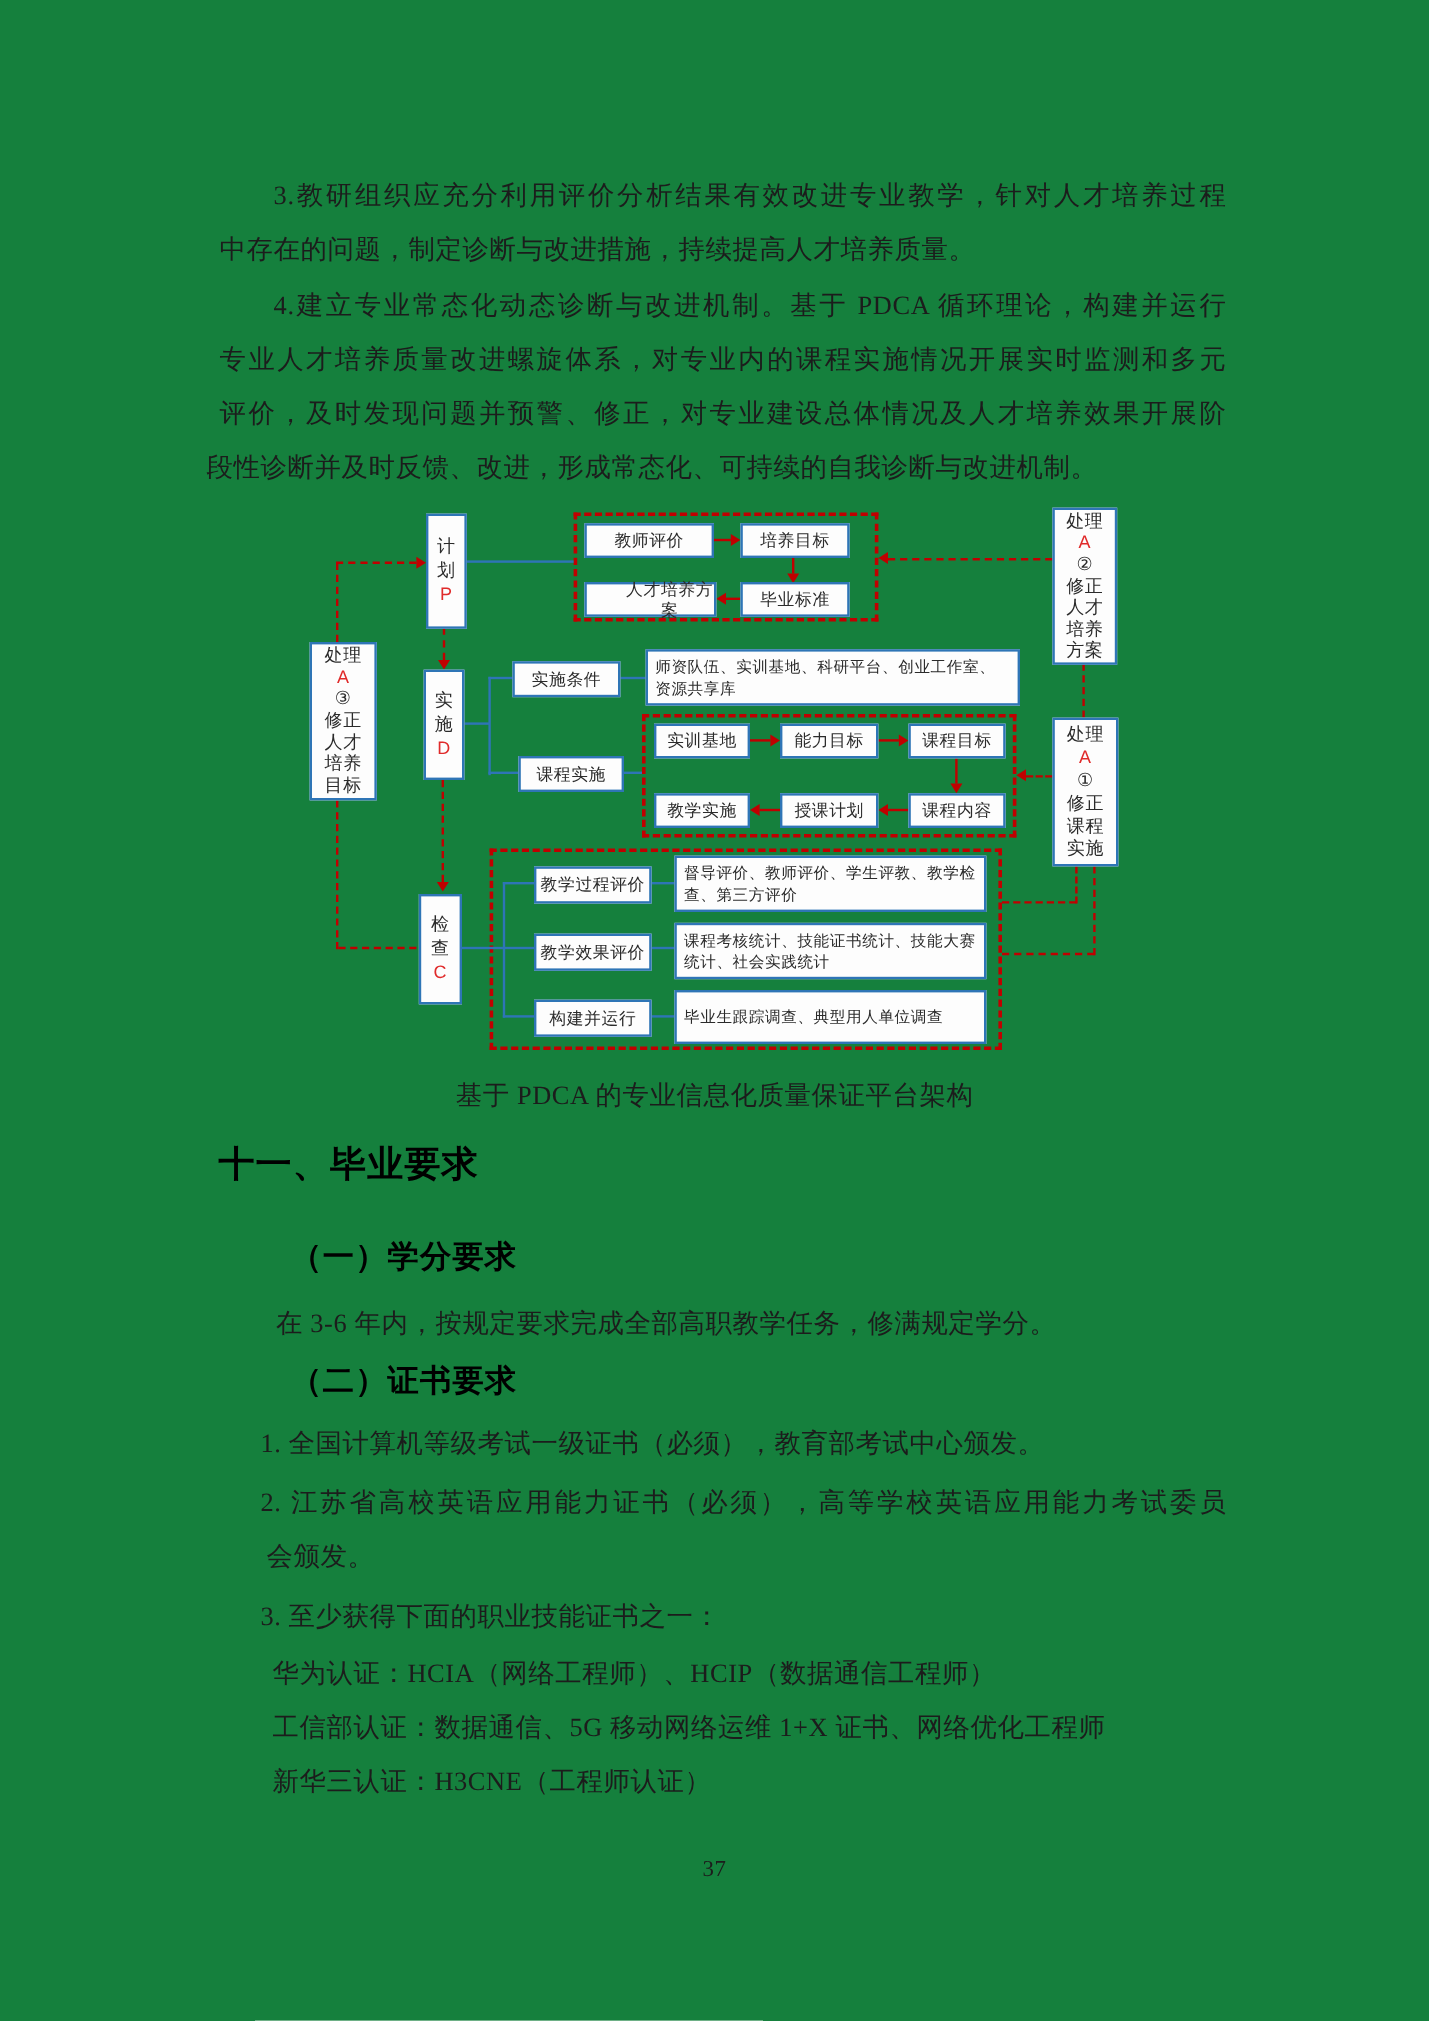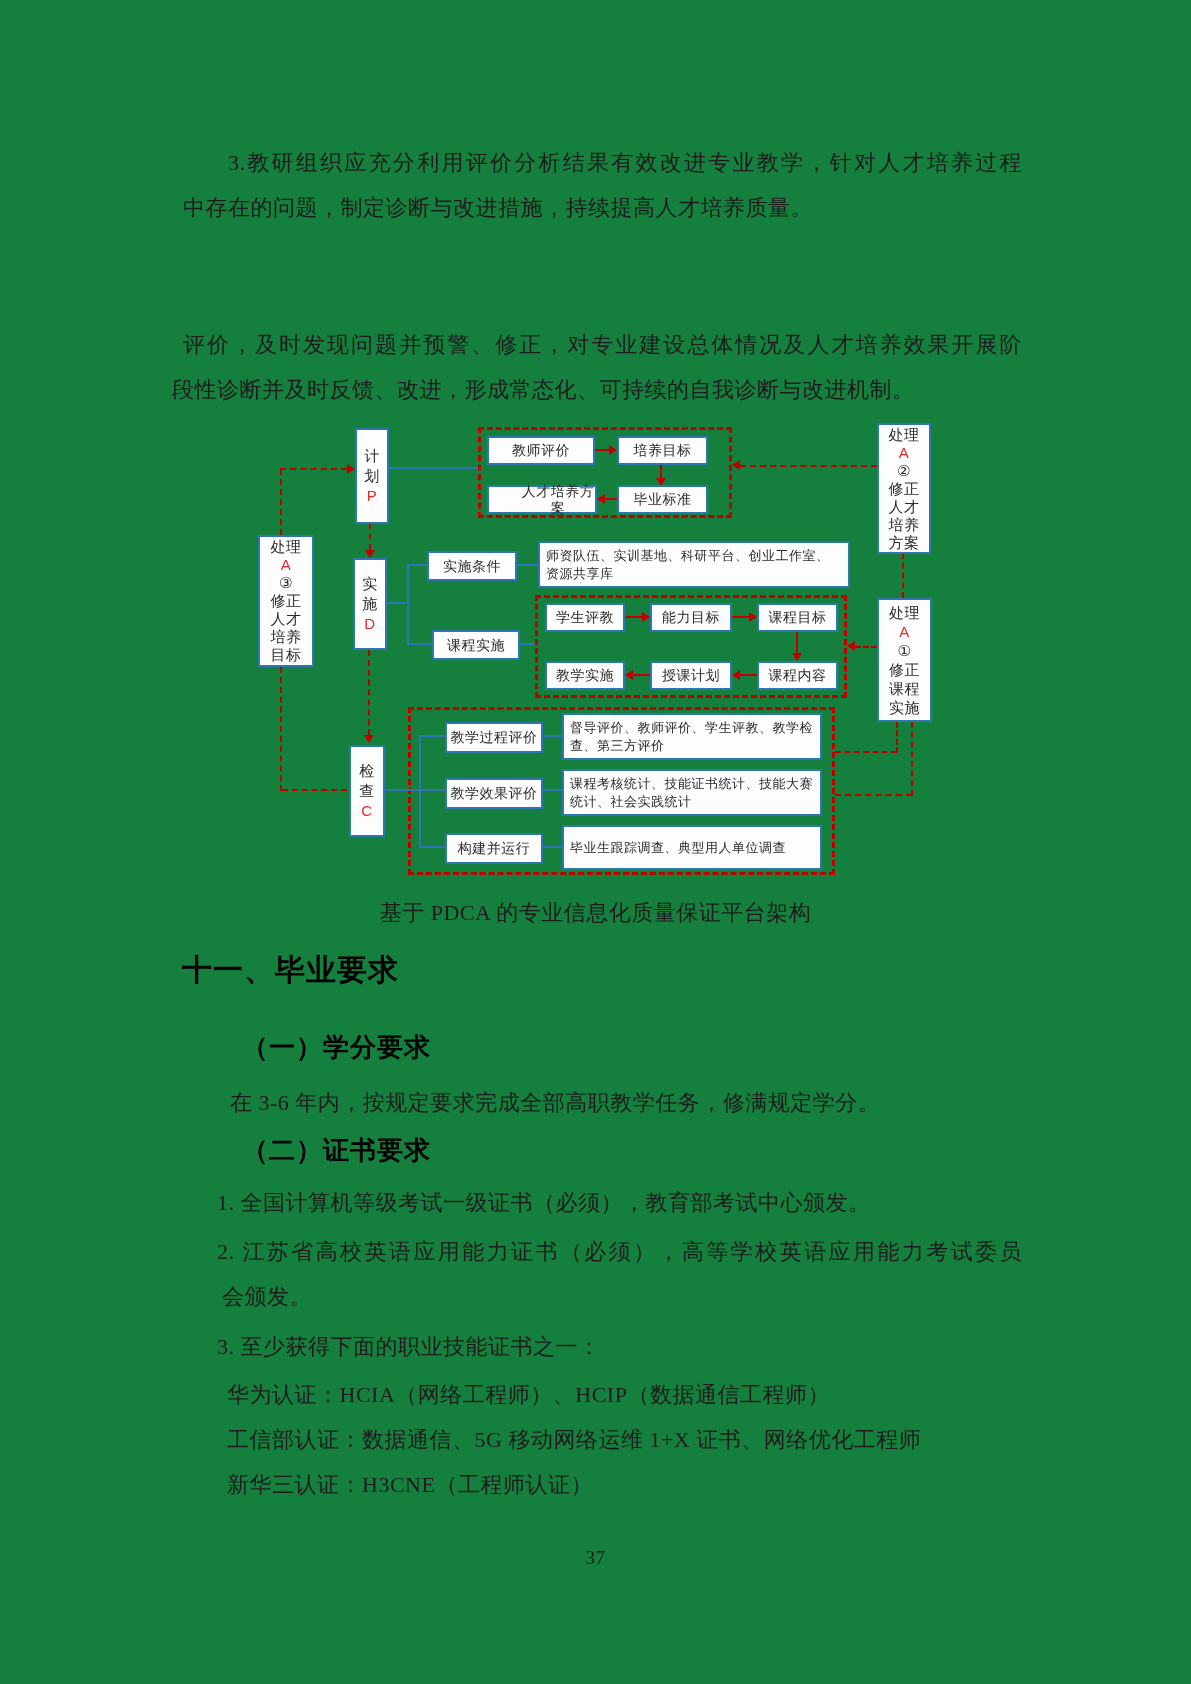--- a/index.html
+++ b/index.html
@@ -50,20 +50,22 @@
   .aL{border-width:5px 8px 5px 0;border-color:transparent #c00000 transparent transparent;}
   .aD{border-width:8px 5px 0 5px;border-color:#c00000 transparent transparent transparent;}
 </style>
 </head>
 <body>
 
 <div class="page">
 
   <div class="abs stretch tl0">3.教研组织应充分利用评价分析结果有效改进专业教学，针对人才培养过程</div>
   <div class="abs tl1">中存在的问题，制定诊断与改进措施，持续提高人才培养质量。</div>
+  <div class="abs stretch tl2">4.建立专业常态化动态诊断与改进机制。基于 PDCA 循环理论，构建并运行</div>
+  <div class="abs stretch tl3">专业人才培养质量改进螺旋体系，对专业内的课程实施情况开展实时监测和多元</div>
   <div class="abs stretch tl4">评价，及时发现问题并预警、修正，对专业建设总体情况及人才培养效果开展阶</div>
   <div class="abs tl5">段性诊断并及时反馈、改进，形成常态化、可持续的自我诊断与改进机制。</div>
 
   <div class="fc">
 
     <div class="dashbox" style="left:478px;top:427px;width:254px;height:91px;"></div>
     <div class="dashbox" style="left:535px;top:595px;width:312px;height:103px;"></div>
     <div class="dashbox" style="left:408px;top:707px;width:427px;height:168px;"></div>
 
     <div class="hl" style="left:388px;top:467px;width:90px;"></div>
@@ -162,21 +164,21 @@
     </div>
 
     <div class="box" style="left:487px;top:436px;width:108px;height:29px;">教师评价</div>
     <div class="box" style="left:617px;top:436px;width:91px;height:29px;">培养目标</div>
     <div class="box" style="left:487px;top:485px;width:110px;height:29px;padding-left:32px;">人才培养方案</div>
     <div class="box" style="left:617px;top:485px;width:91px;height:29px;">毕业标准</div>
 
     <div class="box" style="left:427px;top:551px;width:90px;height:30px;">实施条件</div>
     <div class="box detail" style="left:538px;top:541px;width:312px;height:47px;">师资队伍、实训基地、科研平台、创业工作室、资源共享库</div>
     <div class="box" style="left:432px;top:630px;width:88px;height:30px;">课程实施</div>
-    <div class="box" style="left:545px;top:603px;width:80px;height:29px;">学生评教</div>
+    <div class="box" style="left:545px;top:603px;width:80px;height:29px;">实训基地</div>
     <div class="box" style="left:650px;top:603px;width:82px;height:29px;">能力目标</div>
     <div class="box" style="left:757px;top:603px;width:81px;height:29px;">课程目标</div>
     <div class="box" style="left:545px;top:661px;width:80px;height:29px;">教学实施</div>
     <div class="box" style="left:650px;top:661px;width:82px;height:29px;">授课计划</div>
     <div class="box" style="left:757px;top:661px;width:81px;height:29px;">课程内容</div>
 
     <div class="box" style="left:445px;top:722px;width:98px;height:31px;">教学过程评价</div>
     <div class="box detail" style="left:562px;top:713px;width:260px;height:47px;">督导评价、教师评价、学生评教、教学检查、第三方评价</div>
     <div class="box" style="left:445px;top:778px;width:98px;height:31px;">教学效果评价</div>
     <div class="box detail" style="left:562px;top:769px;width:260px;height:47px;">课程考核统计、技能证书统计、技能大赛统计、社会实践统计</div>

